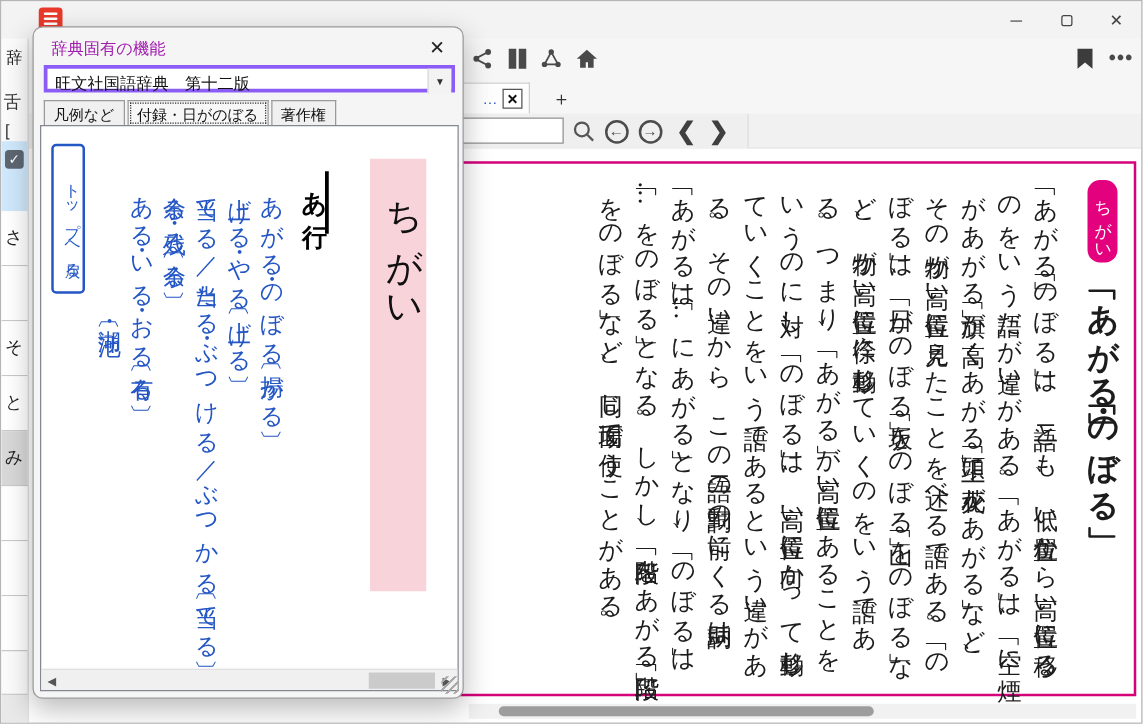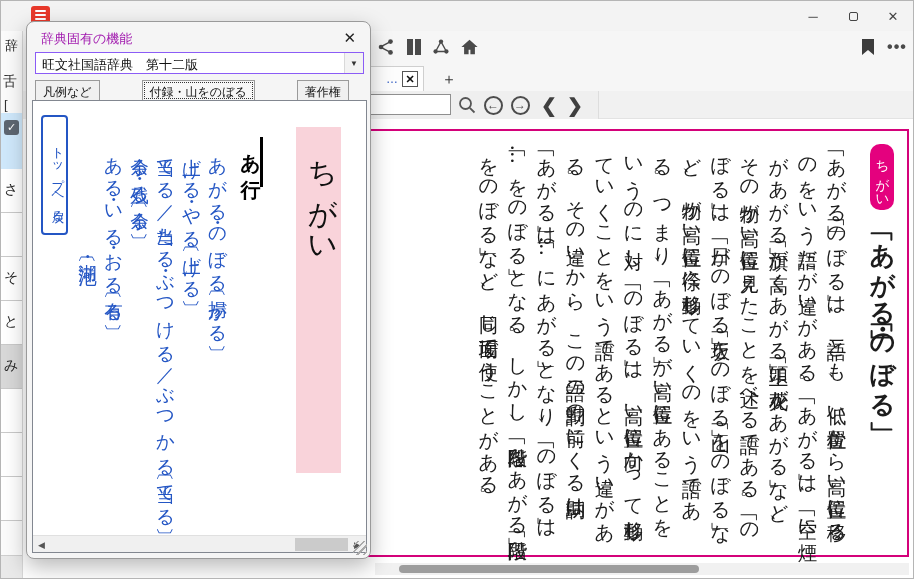--- a/index.html
+++ b/index.html
@@ -64,25 +64,25 @@
   .headword { font-size:25px; font-weight:bold; letter-spacing:1px; }
   .bodytext { font-size:19.5px; line-height:29px; letter-spacing:0.5px; }
   .hscroll { position:absolute; left:374px; top:562px; width:534px; height:12px; background:#f1f1f1; z-index:0; }
   .hscroll .thumb { position:absolute; left:24px; top:2px; width:300px; height:8px; background:#9d9d9d; border-radius:4px; }
 
   
   .dialog { position:absolute; left:25px; top:20px; width:345px; height:538px; background:#f5f5f5;
             border:1px solid #9a9a9a; border-radius:8px; box-shadow:0 8px 22px rgba(0,0,0,.28); z-index:10; }
   .dlg-title { position:absolute; left:14px; top:8px; font-size:13px; color:#a21caf; }
   .dlg-close { position:absolute; right:14px; top:7px; font-size:15px; color:#222; }
-  .combo { position:absolute; left:8px; top:30px; width:329px; height:22px; background:#fff; border:1px solid #8b5cf6; }
+  .combo { position:absolute; left:8px; top:30px; width:329px; height:22px; background:#fff; border:3px solid #8b5cf6; }
   .combo .val { position:absolute; left:6px; top:3px; font-size:13px; color:#111; }
   .combo .arrow { position:absolute; right:0; top:0; width:19px; height:20px; background:#f3f3f3; border-left:1px solid #d9d9d9;
                   font-size:8px; color:#333; display:flex; align-items:center; justify-content:center; }
-  .dlg-tabs { position:absolute; left:8px; top:58px; height:20px; display:flex;gap:40px; }
+  .dlg-tabs { position:absolute; left:8px; top:58px; height:20px; display:flex; }
   .dlg-tab { font-size:12px; color:#111; background:#f0f0f0; border:1px solid #9a9a9a; border-bottom:none; padding:3px 7px 0 7px; margin-right:2px; }
   .dlg-tab.active { background:#f7f7f7; outline:1px dotted #333; outline-offset:-3px; height:21px; }
   .dlg-content { position:absolute; left:5px; top:78px; width:335px; height:453px; background:#fff; border:1px solid #828790; overflow:hidden; }
 
   .band { position:absolute; left:263px; top:26px; width:45px; height:346px; background:#f9d3da; }
   .band-label { position:absolute; left:7px; top:14px; font-size:29px; letter-spacing:5px; color:#111; font-weight:500; }
   .caret { position:absolute; left:227px; top:36px; width:3px; height:50px; background:#000; }
   .idx { position:absolute; top:38px; left:6px; width:226px; height:392px; }
   .idx-head { font-size:20px; font-weight:bold; color:#000; margin-left:8px; letter-spacing:2px; }
   .idx-link { font-size:18.5px; line-height:26px; letter-spacing:2px; color:#2456c4; text-decoration:none; display:block; padding-top:5px; }
@@ -216,21 +216,21 @@
   <div class="dlg-title">辞典固有の機能</div>
   <div class="dlg-close">✕</div>
 
   <div class="combo">
     <span class="val">旺文社国語辞典　第十二版</span>
     <span class="arrow">▼</span>
   </div>
 
   <div class="dlg-tabs">
     <div class="dlg-tab">凡例など</div>
-    <div class="dlg-tab active">付録・山をのぼる</div>
+    <div class="dlg-tab active">付録・日がのぼる</div>
     <div class="dlg-tab">著作権</div>
   </div>
 
   <div class="dlg-content">
     <div class="band">
       <div class="band-label v">ちがい</div>
     </div>
     <div class="caret"></div>
     <div class="idx v">
       <div class="idx-head">あ行</div>

